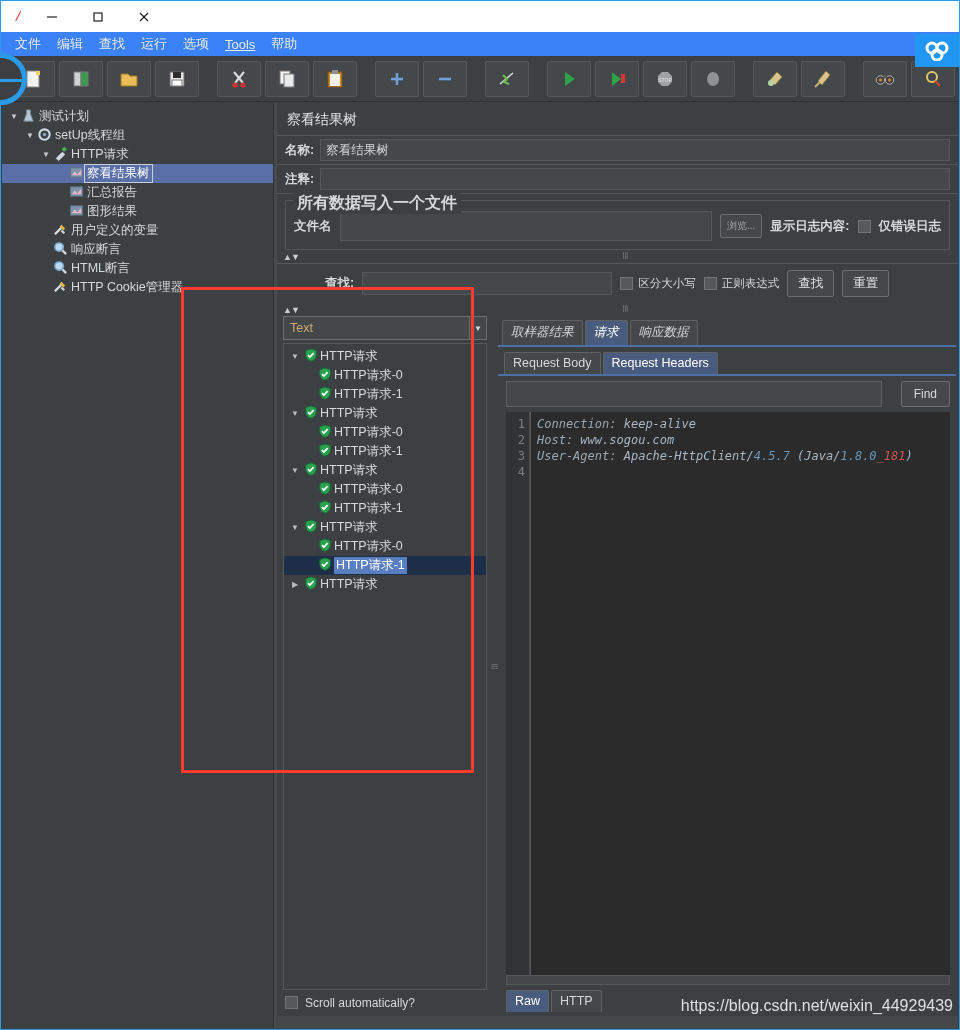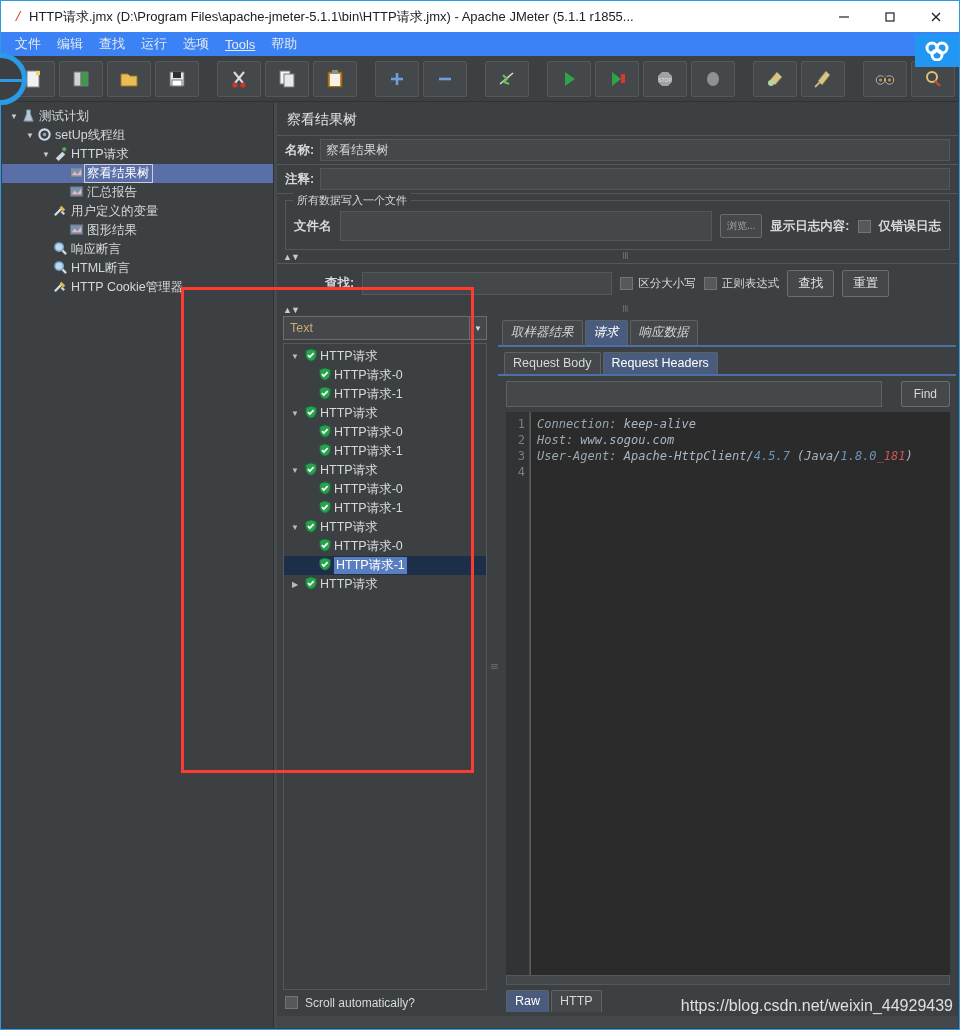--- a/index.html
+++ b/index.html
@@ -74,21 +74,21 @@
   .frow { display:flex; align-items:center; padding:3px 8px; gap:6px; }
   .flabel { font-size:12.5px; color:#d6d9db; white-space:nowrap; font-weight:bold; }
   .finput {
     flex:1; height:22px; background:#44484b; border:1px solid #55585b;
     color:#d6d9db; font-size:12.5px; padding:0 5px; line-height:20px;
   }
 
   .groupbox { margin:6px 8px 0 8px; border:1px solid #55585b; position:relative; padding:10px 8px 8px 8px; }
   .grouptitle {
     position:absolute; top:-8px; left:7px; background:#3c4043; padding:0 4px;
-    font-size:11px; color:#d6d9db; font-weight:normal;
+    font-size:16px; color:#d6d9db; font-weight:bold;
   }
 
   .btn {
     background:#44484b; border:1px solid #6a6e71; color:#e2e5e7;
     font-size:12.5px; padding:4px 10px; border-radius:2px; white-space:nowrap;
   }
   .btn.small { font-size:10px; padding:4px 6px; color:#9fa3a6;}
 
   .cbox { width:13px; height:13px; background:#55595c; border:1px solid #707477; display:inline-block; flex:0 0 13px;}
 
@@ -185,21 +185,20 @@
   }
   .blueicon svg { display:block; }
 </style>
 </head>
 <body>
 
 <div id="app">
 
   <div class="titlebar">
     <div class="title-icon">/</div>
-    <div class="title-text">HTTP请求.jmx (D:\Program Files\apache-jmeter-5.1.1\bin\HTTP请求.jmx) - Apache JMeter (5.1.1 r1855...</div>
     <div class="winbtns">
       <div class="winbtn">
         <svg width="14" height="14" viewBox="0 0 14 14">
             <line x1="2" y1="7" x2="12" y2="7" stroke="#202124" stroke-width="1.2"></line>
           </svg>
       </div>
       <div class="winbtn">
         <svg width="14" height="14" viewBox="0 0 14 14">
             <rect x="3" y="3" width="8" height="8" fill="none" stroke="#202124" stroke-width="1.2"></rect>
           </svg>
@@ -385,37 +384,37 @@
           <div class="tnode">
             <span style="width: 54px; flex: 0 0 54px;"></span>
             <span class="arrow"></span>
             <span class="ico"><svg width="15" height="15" viewBox="0 0 16 16">
                 <rect x="1.5" y="3" width="13" height="10" fill="#7e93a8" stroke="#5d6f82"></rect>
                 <path d="M3 11l3-4 3 3 4-5v6z" fill="#ecb6c9"></path>
               </svg></span>
             <span class="lbl">汇总报告</span>
           </div>
           <div class="tnode">
+            <span style="width: 54px; flex: 0 0 54px;"></span>
+            <span class="arrow"></span>
+            <span class="ico"><svg width="15" height="15" viewBox="0 0 16 16">
+                <rect x="1.5" y="3" width="13" height="10" fill="#7e93a8" stroke="#5d6f82"></rect>
+                <path d="M3 11l3-4 3 3 4-5v6z" fill="#ecb6c9"></path>
+              </svg></span>
+            <span class="lbl">图形结果</span>
+          </div>
+          <div class="tnode">
             <span style="width: 38px; flex: 0 0 38px;"></span>
             <span class="arrow"></span>
             <span class="ico"><svg width="15" height="15" viewBox="0 0 16 16">
                 <path d="M2 13l7-7" stroke="#d8dde2" stroke-width="2.4"></path>
                 <path d="M9 3l4 4-2 2-4-4z" fill="#e0b83c"></path>
                 <path d="M12 12l-3-3" stroke="#cfd5da" stroke-width="2.4"></path>
               </svg></span>
             <span class="lbl">用户定义的变量</span>
-          </div>
-          <div class="tnode">
-            <span style="width: 54px; flex: 0 0 54px;"></span>
-            <span class="arrow"></span>
-            <span class="ico"><svg width="15" height="15" viewBox="0 0 16 16">
-                <rect x="1.5" y="3" width="13" height="10" fill="#7e93a8" stroke="#5d6f82"></rect>
-                <path d="M3 11l3-4 3 3 4-5v6z" fill="#ecb6c9"></path>
-              </svg></span>
-            <span class="lbl">图形结果</span>
           </div>
           <div class="tnode">
             <span style="width: 38px; flex: 0 0 38px;"></span>
             <span class="arrow"></span>
             <span class="ico"><svg width="15" height="15" viewBox="0 0 16 16">
                 <circle cx="6.5" cy="6.5" r="4.5" fill="#bcd9ef" stroke="#7aa8cc" stroke-width="1.6"></circle>
                 <line x1="10" y1="10" x2="14" y2="14" stroke="#cfd5da" stroke-width="2.4"></line>
               </svg></span>
             <span class="lbl">响应断言</span>
           </div>

